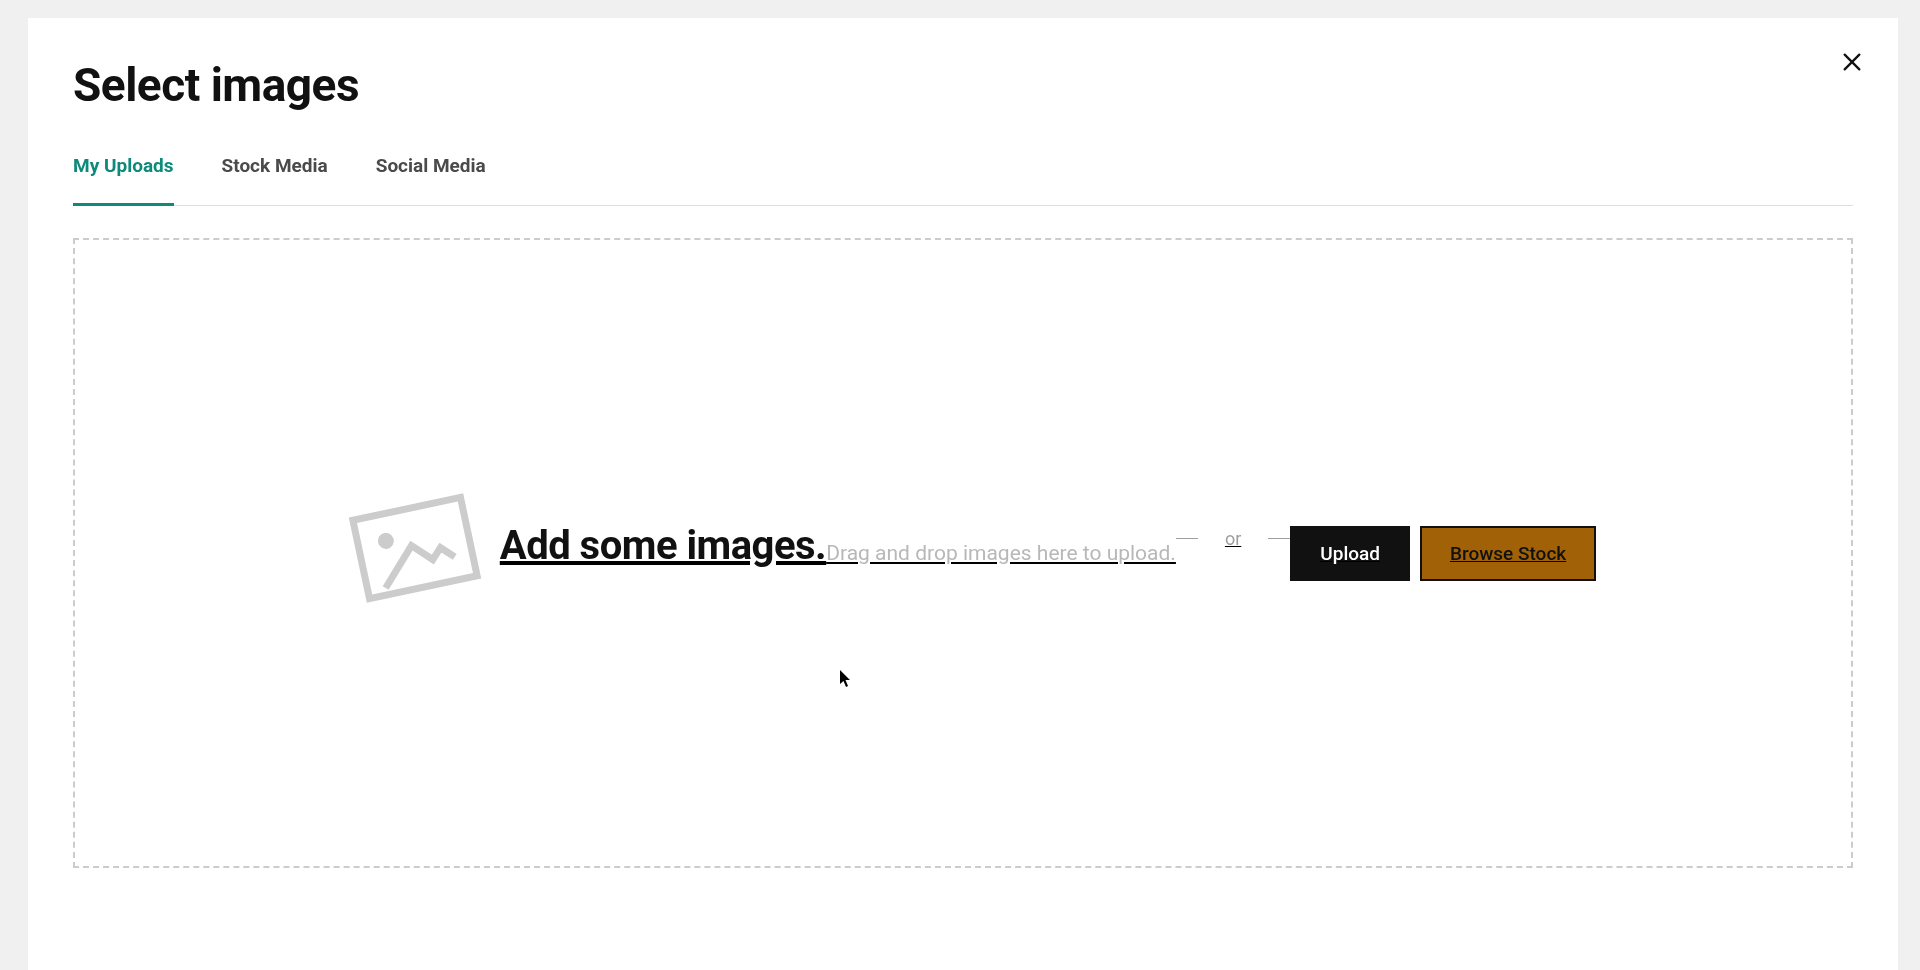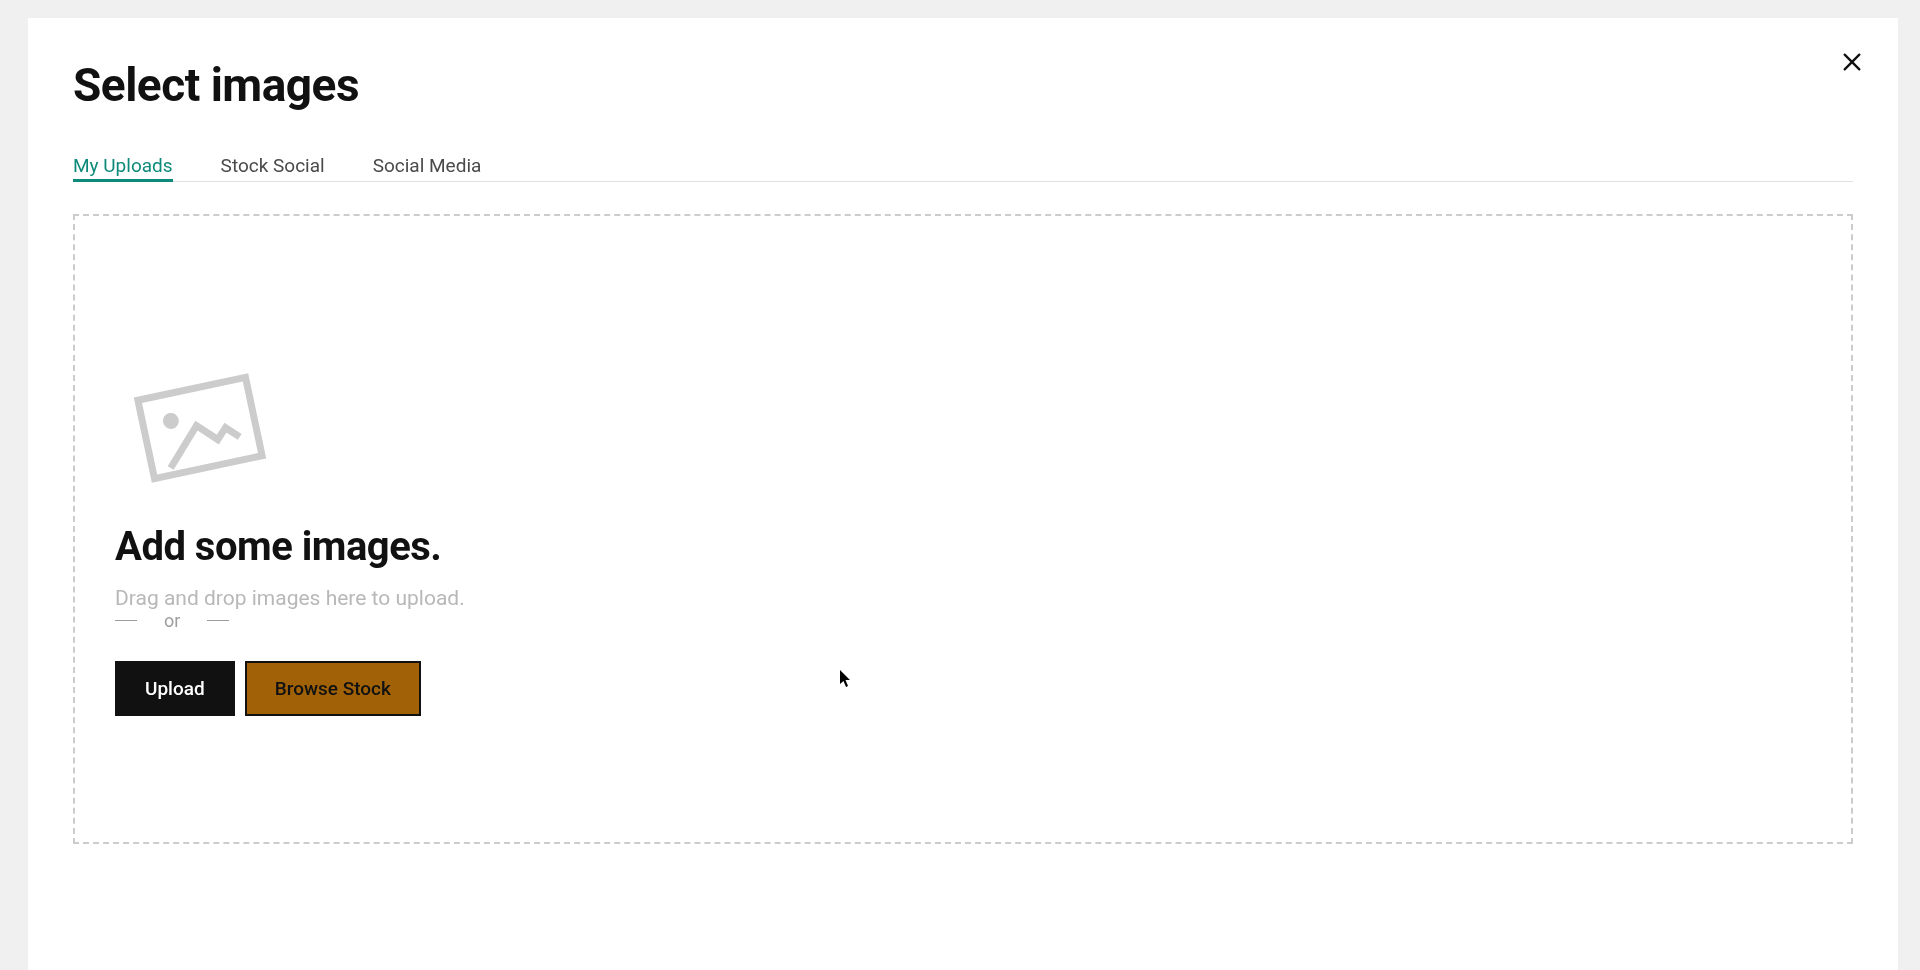--- a/index.html
+++ b/index.html
@@ -53,49 +53,51 @@
     }
     
     .tabs {
       display: flex;
       gap: 48px;
       border-bottom: 1px solid #e0e0e0;
       margin-bottom: 32px;
     }
     
     .tab {
-      padding: 0 0 4px 0;
+      padding: 0 0 28px 0;
       font-size: 19px;
       color: #4a4a4a;
       cursor: pointer;
       position: relative;
-      font-weight: 400;
+      font-weight: 700;
     }
     
     .tab.active {
       color: #0d8a7a;
     }
     
     .tab.active::after {
       content: '';
       position: absolute;
       bottom: -1px;
       left: 0;
       right: 0;
       height: 3px;
       background: #0d8a7a;
     }
     
     .dropzone {
       border: 2px dashed #cccccc;
       min-height: 630px;
       display: flex;
-      flex-direction: column;
+      flex-direction: row;
+      align-items: center;
       justify-content: center;
       padding: 40px;
+      text-decoration: underline;
     }
     
     .image-placeholder-icon {
       width: 170px;
       height: 170px;
       margin-bottom: 10px;
       display: flex;
       align-items: center;
       justify-content: center;
     }
@@ -176,21 +178,21 @@
     <svg viewBox="0 0 24 24" fill="none" stroke="#111111" stroke-width="2.5" stroke-linecap="round">
       <line x1="4" y1="4" x2="20" y2="20"></line>
       <line x1="20" y1="4" x2="4" y2="20"></line>
     </svg>
   </div>
 
   <h1 class="modal-title">Select images</h1>
 
   <div class="tabs">
     <div class="tab active">My Uploads</div>
-    <div class="tab">Stock Social</div>
+    <div class="tab">Stock Media</div>
     <div class="tab">Social Media</div>
   </div>
 
   <div class="dropzone">
 
     <div class="image-placeholder-icon">
       <svg viewBox="0 0 170 170" fill="none">
         <g transform="rotate(-12 85 85)">
           <rect x="30" y="45" width="110" height="80" stroke="#cccccc" stroke-width="7" fill="none"></rect>
           <circle cx="58" cy="72" r="8" fill="#cccccc"></circle>

